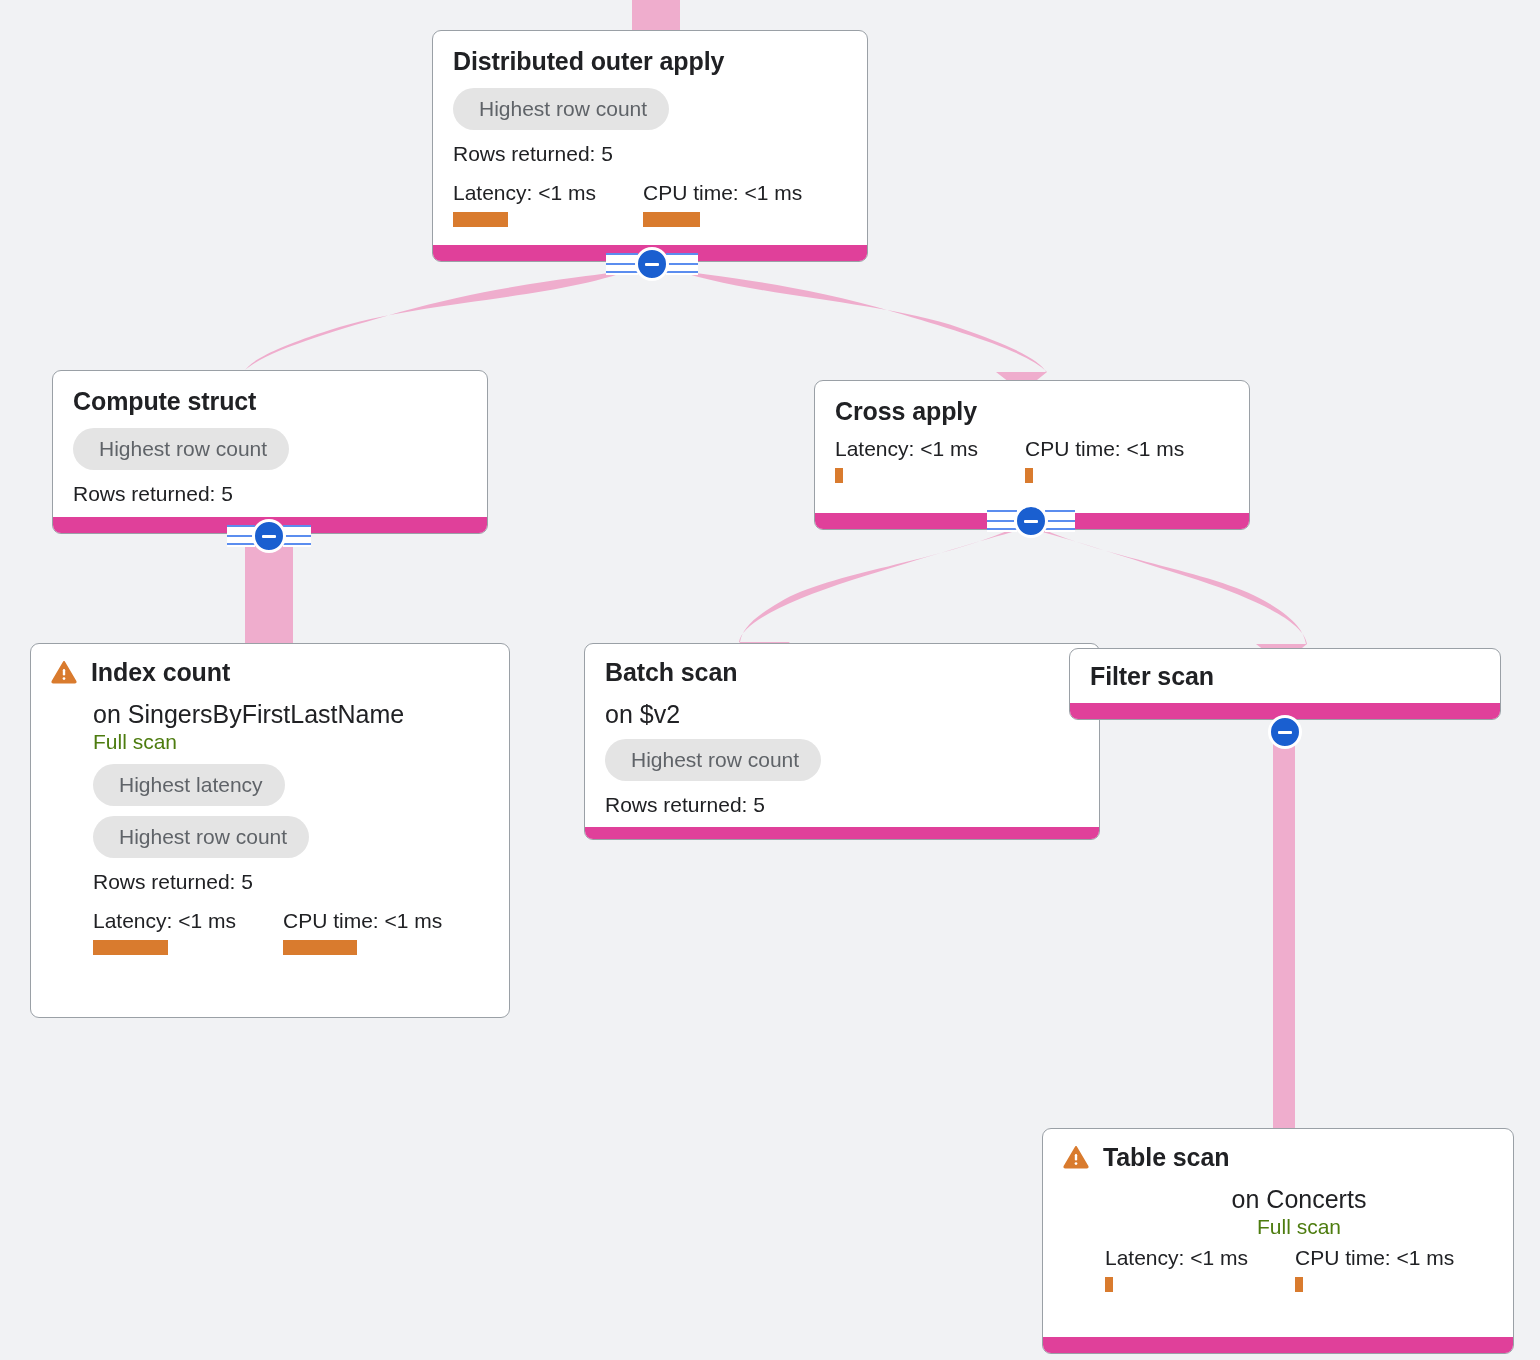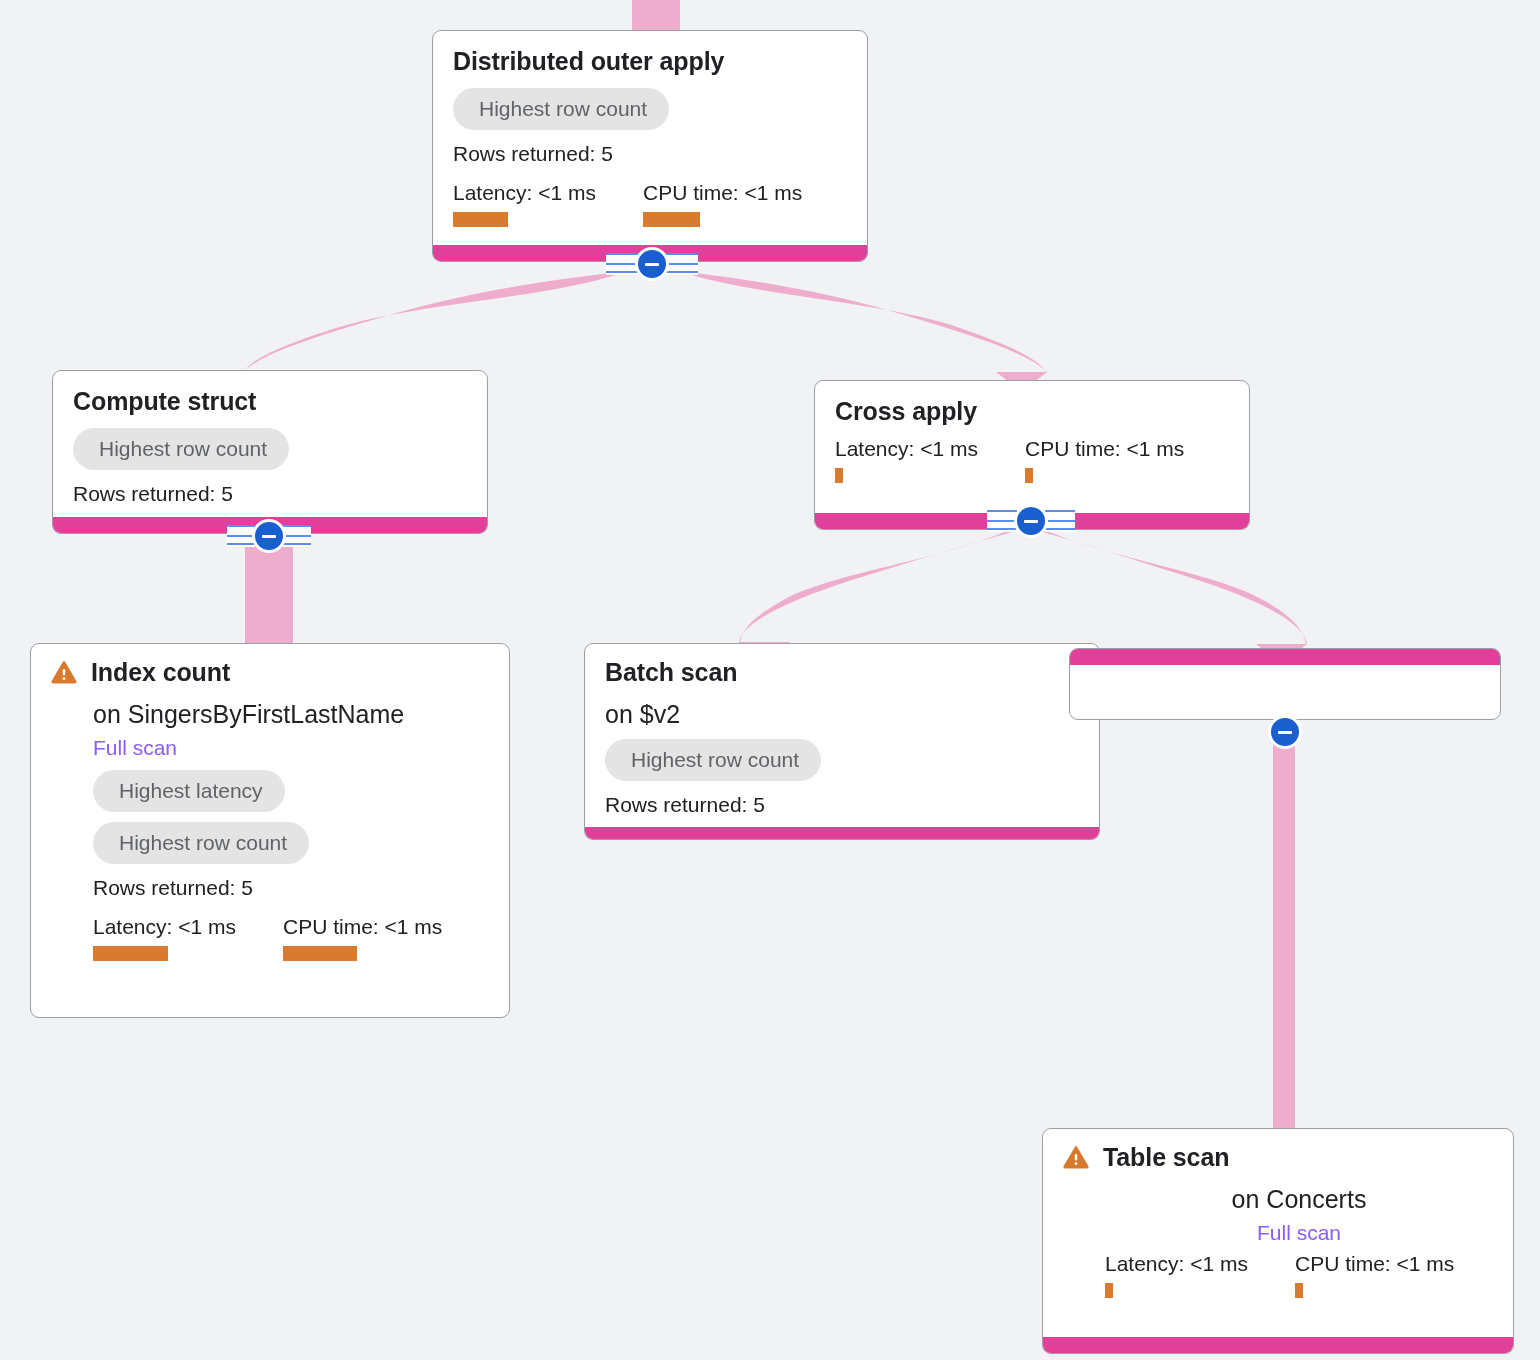--- a/index.html
+++ b/index.html
@@ -80,22 +80,21 @@
   }
 
   .node-sub {
     font-size: 25px;
     color: #202124;
     margin-top: 10px;
     line-height: 1.2;
   }
   .node-sub-muted {
     font-size: 21px;
-    color: #8b5cf6;
-    margin-top: 6px;
+    color: #4d7c0f;
     line-height: 1.2;
   }
 
   .badge {
     display: inline-block;
     background: #e4e4e4;
     color: #5f6368;
     font-size: 21px;
     line-height: 1;
     padding: 10px 22px 11px 26px;
@@ -378,20 +377,25 @@
         <div class="node-title">Batch scan</div>
       </div>
       <div class="node-sub">on $v2</div>
       <div class="badge">Highest row count</div>
       <div class="rows-line">Rows returned: 5</div>
     </div>
     <div class="node-accent"></div>
   </div>
 
   <div class="node" style="left:1069px; top:648px; width:432px; height:72px;">
+    <div class="node-body" style="padding:13px 20px 6px 20px;">
+      <div class="node-title-row">
+        <div class="node-title">Filter scan</div>
+      </div>
+    </div>
     <div class="node-accent"></div>
   </div>
 
   <div class="collapse-toggle" style="left:1285px; top:732px;">
     <div class="knob"></div>
   </div>
 
   <div class="node" style="left:1042px; top:1128px; width:472px; height:226px;">
     <div class="node-body" style="padding-top:14px;">
       <div class="node-title-row">

